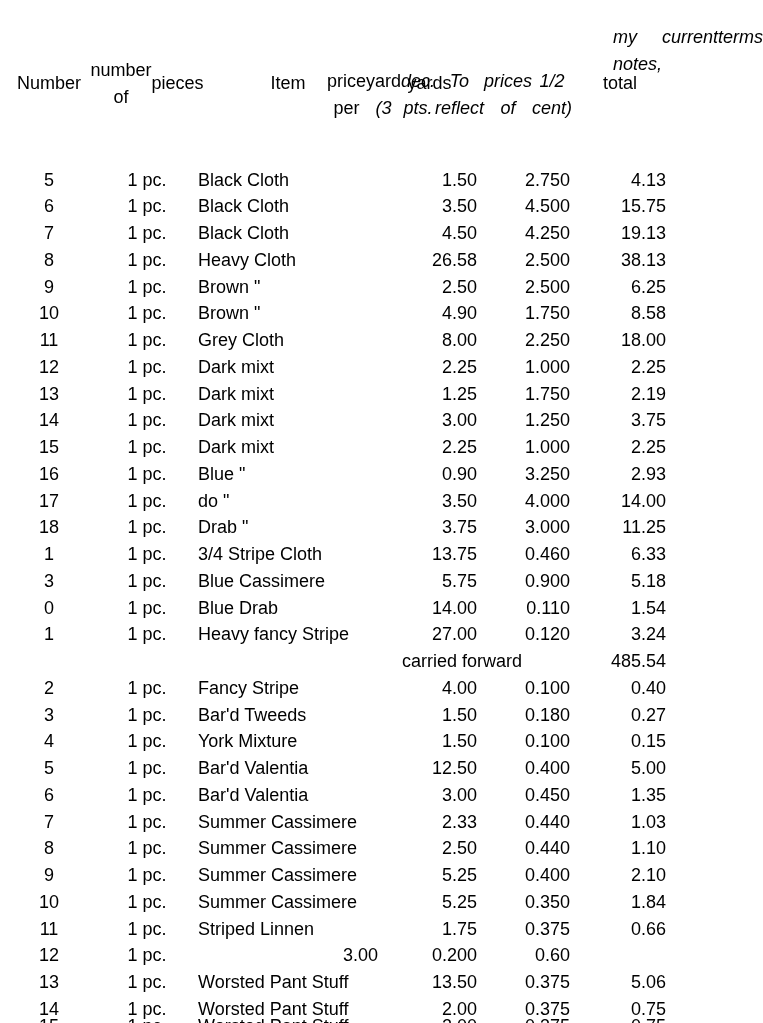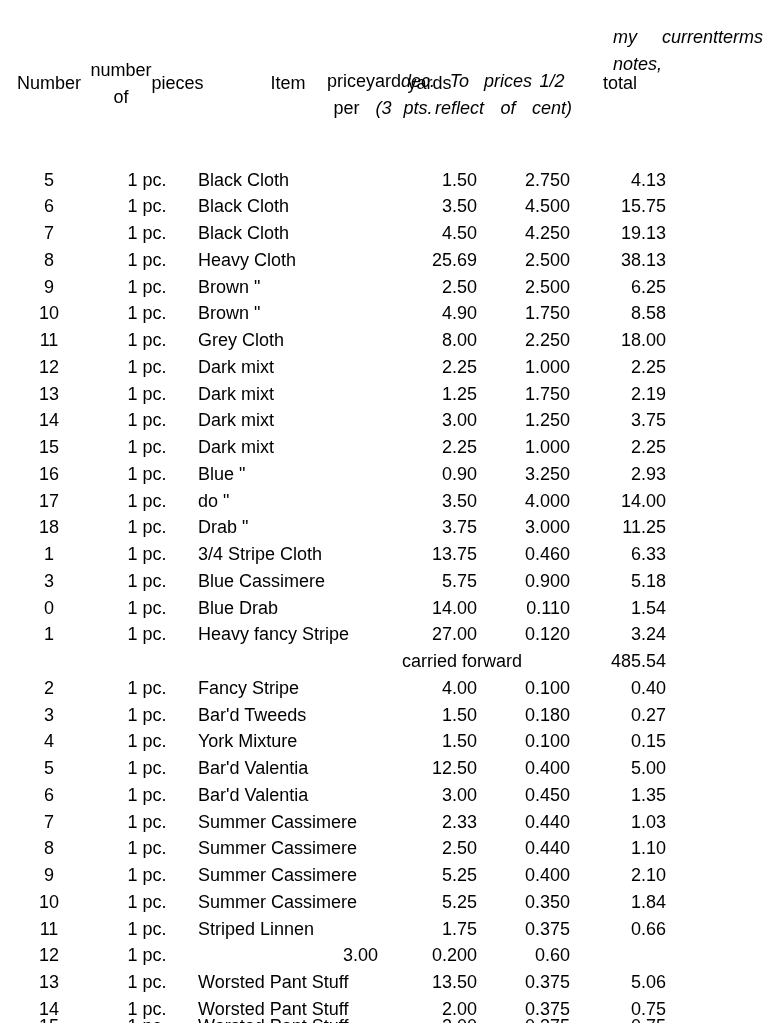--- a/index.html
+++ b/index.html
@@ -100,21 +100,21 @@
         <div class="c-item">Black Cloth</div>
         <div class="c-yards">4.50</div>
         <div class="c-price">4.250</div>
         <div class="c-total">19.13</div>
         <div class="c-notes"></div>
       </div>
       <div class="row grid7">
         <div class="c-num">8</div>
         <div class="c-pieces">1 pc.</div>
         <div class="c-item">Heavy Cloth</div>
-        <div class="c-yards">25.69</div>
+        <div class="c-yards">26.58</div>
         <div class="c-price">2.500</div>
         <div class="c-total">38.13</div>
         <div class="c-notes"></div>
       </div>
       <div class="row grid7">
         <div class="c-num">9</div>
         <div class="c-pieces">1 pc.</div>
         <div class="c-item">Brown "</div>
         <div class="c-yards">2.50</div>
         <div class="c-price">2.500</div>

